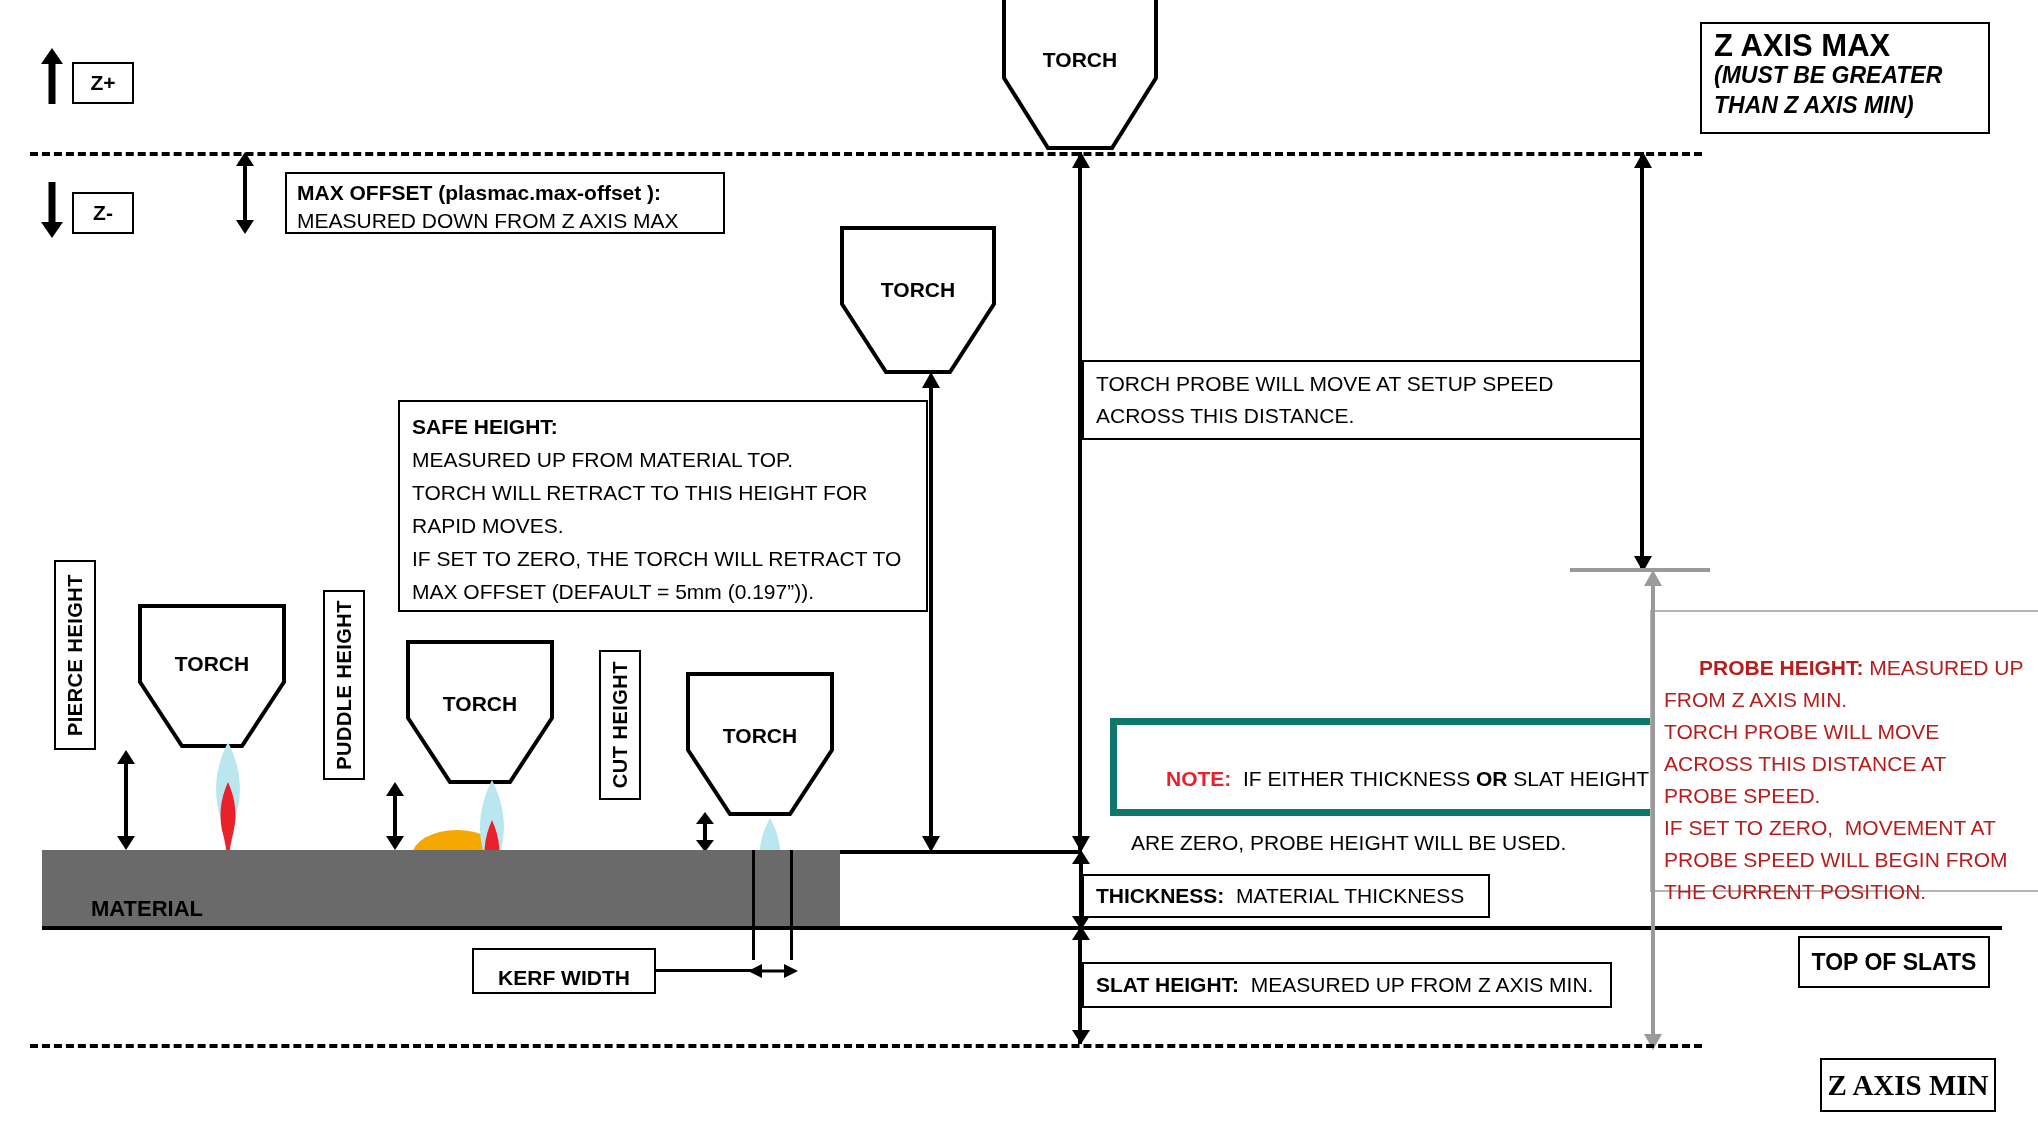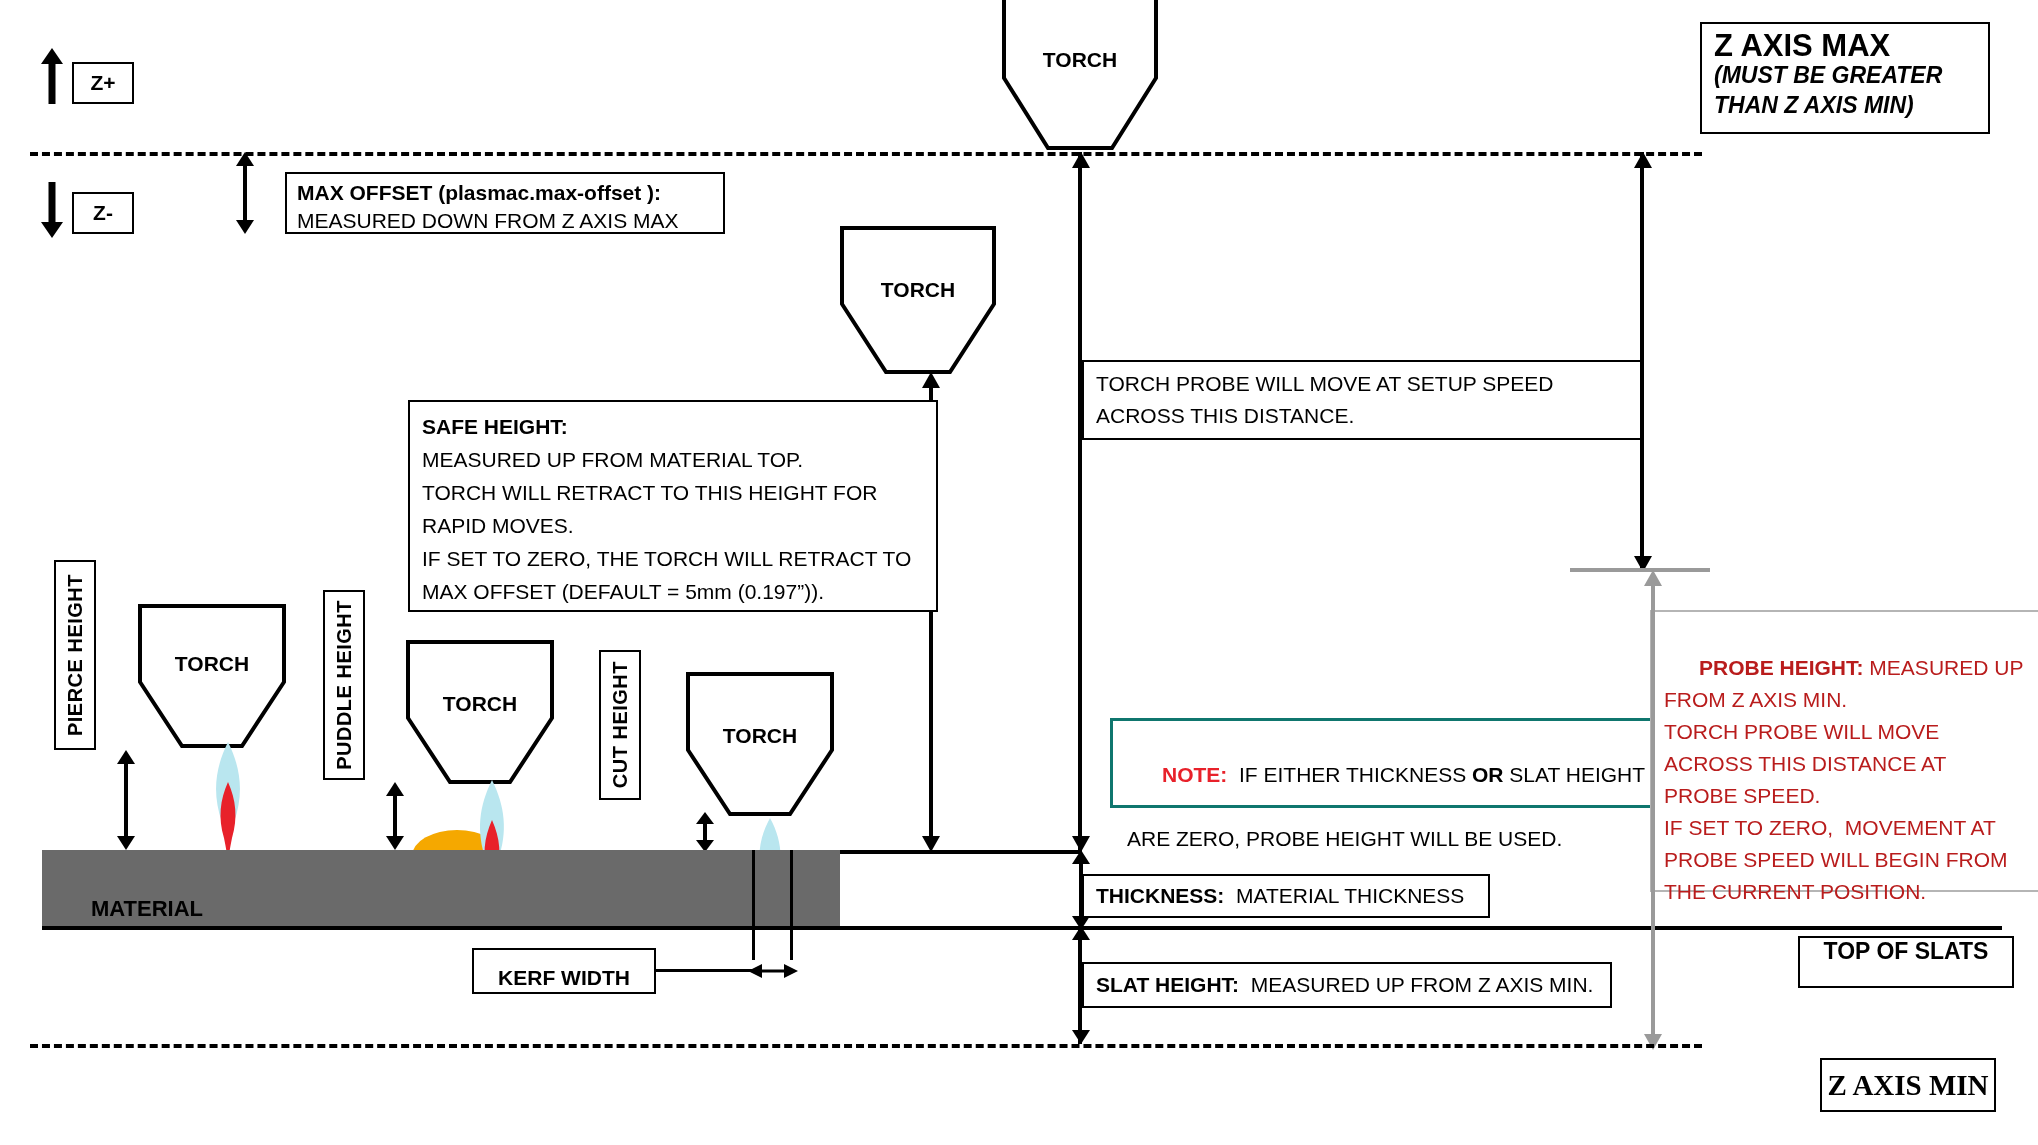--- a/index.html
+++ b/index.html
@@ -9,21 +9,21 @@
   .box{border:2px solid #000;background:#fff;box-sizing:border-box;}
   .txt{font-size:21px;line-height:28px;white-space:pre-wrap;}
   .b{font-weight:bold;}
   .torch-label{font-weight:bold;font-size:21px;text-align:center;}
   .vlabel{writing-mode:vertical-rl;transform:rotate(180deg);font-weight:bold;font-size:20px;letter-spacing:.5px;text-align:center;}
   .dash-line{border-top:4px dashed #000;}
   .solid-line{background:#000;}
   .material{background:#6a6a6a;}
   .gray{color:#b91c1c;}
   .graybox{border:2px solid #b5b5b5;}
-  .redbox{border:3px solid #0f766e;}
+  .redbox{border:7px solid #0f766e;}
   .red{color:#e8212a;}
   svg{display:block;overflow:visible;}
 </style>
 </head>
 <body>
 
 <div id="stage">
 
   <div class="abs dash-line" style="left:30px;top:152px;width:1672px;"></div>
 
@@ -89,21 +89,21 @@
     <polygon points="4,4 156,4 156,80 112,148 48,148 4,80" fill="#fff" stroke="#000" stroke-width="4"></polygon>
   </svg>
   <div class="abs torch-label" style="left:838px;top:278px;width:160px;">TORCH</div>
 
   <svg class="abs" style="left:918px;top:372px;" width="26" height="480">
     <line x1="13" y1="4" x2="13" y2="476" stroke="#000" stroke-width="4"></line>
     <polygon points="13,0 4,16 22,16" fill="#000"></polygon>
     <polygon points="13,480 4,464 22,464" fill="#000"></polygon>
   </svg>
 
-  <div class="abs box" style="left:398px;top:400px;width:530px;height:212px;padding:8px 12px;margin-left:10px;">
+  <div class="abs box" style="left:398px;top:400px;width:530px;height:212px;padding:8px 12px;">
     <div class="txt b" style="line-height:33px;">SAFE HEIGHT:</div>
     <div class="txt" style="line-height:33px;">MEASURED UP FROM MATERIAL TOP.
 TORCH WILL RETRACT TO THIS HEIGHT FOR
 RAPID MOVES.
 IF SET TO ZERO, THE TORCH WILL RETRACT TO
 MAX OFFSET (DEFAULT = 5mm (0.197”)).</div>
   </div>
 
   <svg class="abs" style="left:136px;top:602px;" width="152" height="148">
     <polygon points="4,4 148,4 148,80 106,144 46,144 4,80" fill="#fff" stroke="#000" stroke-width="4"></polygon>
@@ -219,21 +219,21 @@
 PROBE SPEED WILL BEGIN FROM
 THE CURRENT POSITION.</span>
     </div>
   </div>
   <svg class="abs" style="left:1640px;top:570px;" width="26" height="480">
     <line x1="13" y1="6" x2="13" y2="474" stroke="#9a9a9a" stroke-width="4"></line>
     <polygon points="13,0 4,16 22,16" fill="#9a9a9a"></polygon>
     <polygon points="13,480 4,464 22,464" fill="#9a9a9a"></polygon>
   </svg>
 
-  <div class="abs box" style="left:1798px;top:936px;width:216px;height:52px;display:flex;align-items:flex-start;justify-content:center;">
+  <div class="abs box" style="left:1798px;top:936px;width:192px;height:52px;display:flex;align-items:center;justify-content:center;">
     <span class="b" style="font-size:23px;">TOP OF SLATS</span>
   </div>
 
   <div class="abs dash-line" style="left:30px;top:1044px;width:1672px;"></div>
 
   <div class="abs box" style="left:1820px;top:1058px;width:176px;height:54px;display:flex;align-items:center;justify-content:center;">
     <span class="b" style="font-size:29px;font-family:Liberation Serif, serif;">Z AXIS MIN</span>
   </div>
 
 </div>

